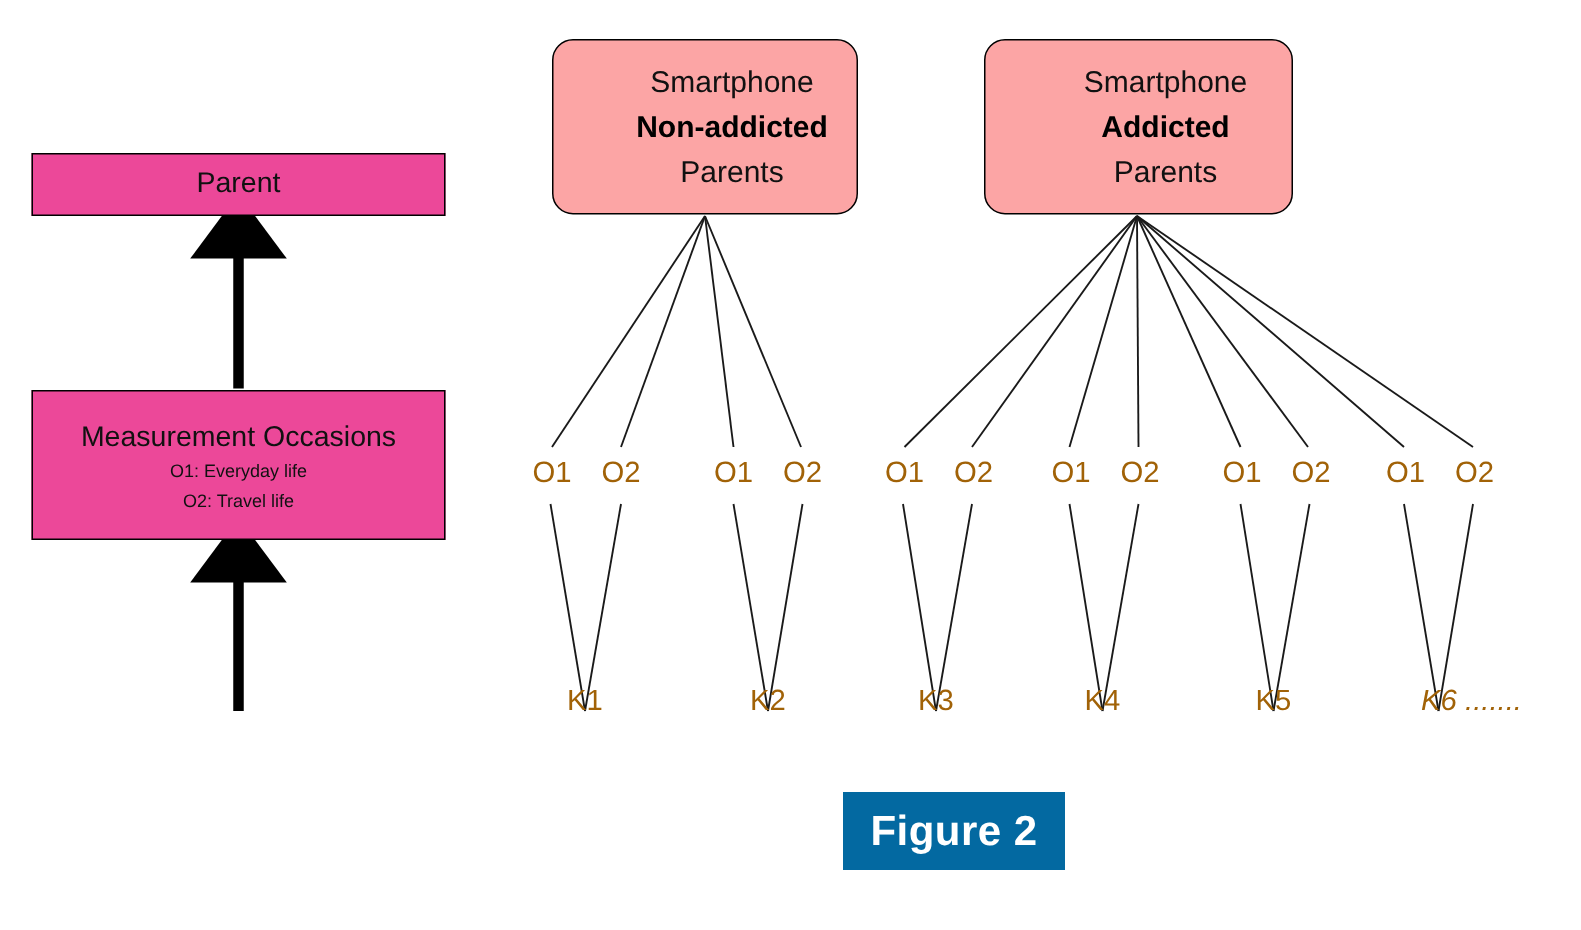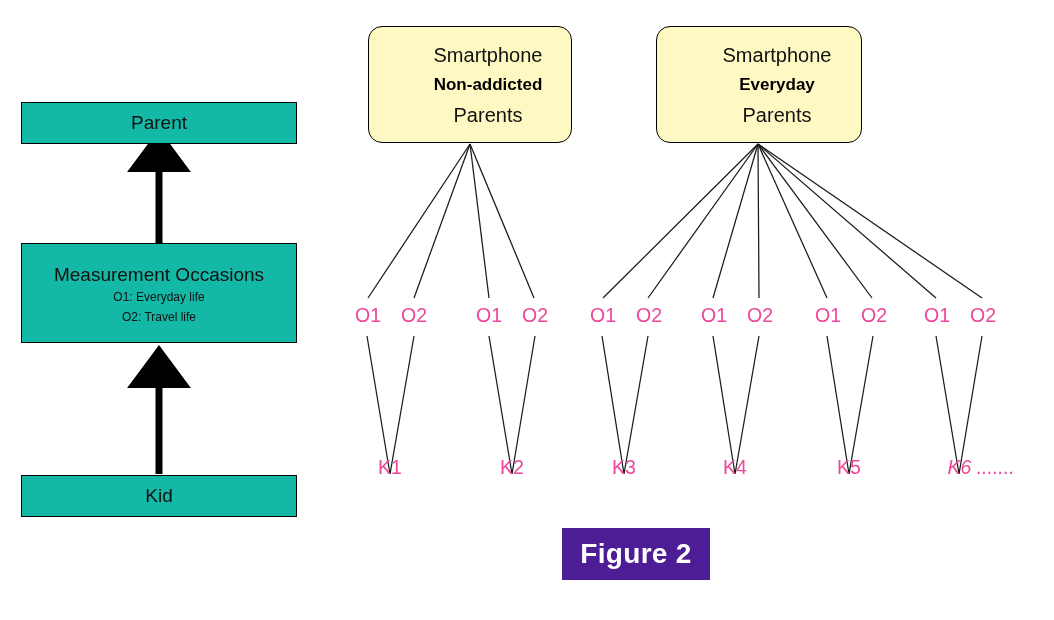--- a/index.html
+++ b/index.html
@@ -23,81 +23,81 @@
     position: absolute;
     left: 0; top: 0;
     width: 1054px; height: 620px;
     pointer-events: none;
   }
 
   
   .lbox {
     position: absolute;
     border: 1.6px solid #000000;
-    background: #14b8a6;
+    background: #ec4899;
     display: flex;
     flex-direction: column;
     align-items: center;
     justify-content: center;
     text-align: center;
   }
   .lbox-title {
     font-size: 19px;
     line-height: 24px;
     color: #111111;
   }
   .lbox-sub {
     font-size: 12px;
     line-height: 20px;
     color: #111111;
   }
 
   #box-parent   { left: 21px;  top: 102px; width: 276px; height: 42px; }
-  #box-measure  { left: 21px;  top: 243px; width: 276px; height: 100px; padding-top: 4px; }
+  #box-measure  { left: 21px;  top: 260px; width: 276px; height: 100px; padding-top: 4px; }
   #box-kid      { left: 21px;  top: 475px; width: 276px; height: 42px; }
 
   
   .gbox {
     position: absolute;
     border: 1.8px solid #000000;
     border-radius: 14px;
-    background: #fef9c3;
+    background: #fca5a5;
     display: flex;
     flex-direction: column;
     align-items: center;
     justify-content: center;
     text-align: center;
     line-height: 30px;
     padding-left: 36px;
   }
   .gbox-line  { font-size: 20px; color: #111111; }
-  .gbox-bold  { font-size: 17px; font-weight: bold; color: #000000; }
+  .gbox-bold  { font-size: 20px; font-weight: bold; color: #000000; }
 
   #group-nonaddicted { left: 368px; top: 26px; width: 204px; height: 117px; }
   #group-addicted    { left: 656px; top: 26px; width: 206px; height: 117px; }
 
   
   .olabel, .klabel {
     position: absolute;
     font-size: 19.5px;
     line-height: 20px;
-    color: #ec4899;
+    color: #a16207;
     white-space: nowrap;
     transform: translateX(-50%);
   }
   .olabel { top: 305px; }
   .klabel { top: 457px; }
   .klabel.trail { transform: translateX(-50%); font-style: italic; }
 
   
   #figure-caption {
     position: absolute;
     left: 562px; top: 528px;
     width: 148px; height: 52px;
-    background: #4c1d95;
+    background: #0369a1;
     color: #ffffff;
     font-size: 28px;
     font-weight: bold;
     display: flex;
     align-items: center;
     justify-content: center;
     letter-spacing: 0.3px;
   }
 </style>
 </head>
@@ -166,33 +166,30 @@
   <div class="lbox" id="box-parent">
     <div class="lbox-title">Parent</div>
   </div>
 
   <div class="lbox" id="box-measure">
     <div class="lbox-title">Measurement Occasions</div>
     <div class="lbox-sub">O1: Everyday life</div>
     <div class="lbox-sub">O2: Travel life</div>
   </div>
 
-  <div class="lbox" id="box-kid">
-    <div class="lbox-title">Kid</div>
-  </div>
 
   <div class="gbox" id="group-nonaddicted">
     <div class="gbox-line">Smartphone</div>
     <div class="gbox-bold">Non-addicted</div>
     <div class="gbox-line">Parents</div>
   </div>
 
   <div class="gbox" id="group-addicted">
     <div class="gbox-line">Smartphone</div>
-    <div class="gbox-bold">Everyday</div>
+    <div class="gbox-bold">Addicted</div>
     <div class="gbox-line">Parents</div>
   </div>
 
   <div class="olabel" style="left:368px">O1</div>
   <div class="olabel" style="left:414px">O2</div>
   <div class="olabel" style="left:489px">O1</div>
   <div class="olabel" style="left:535px">O2</div>
 
   <div class="olabel" style="left:603px">O1</div>
   <div class="olabel" style="left:649px">O2</div>

